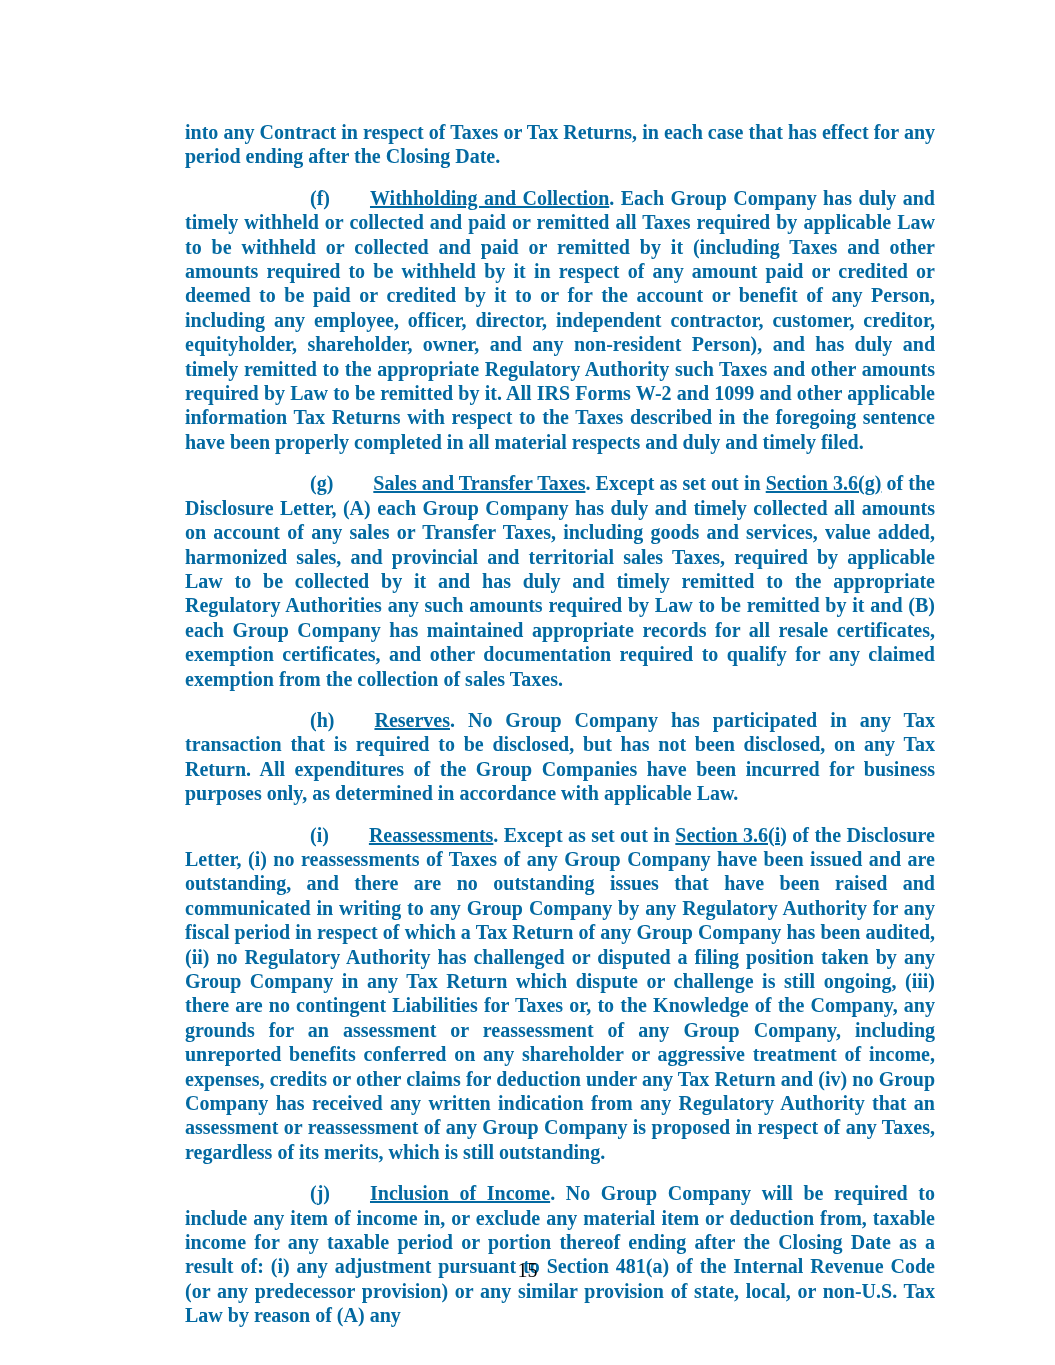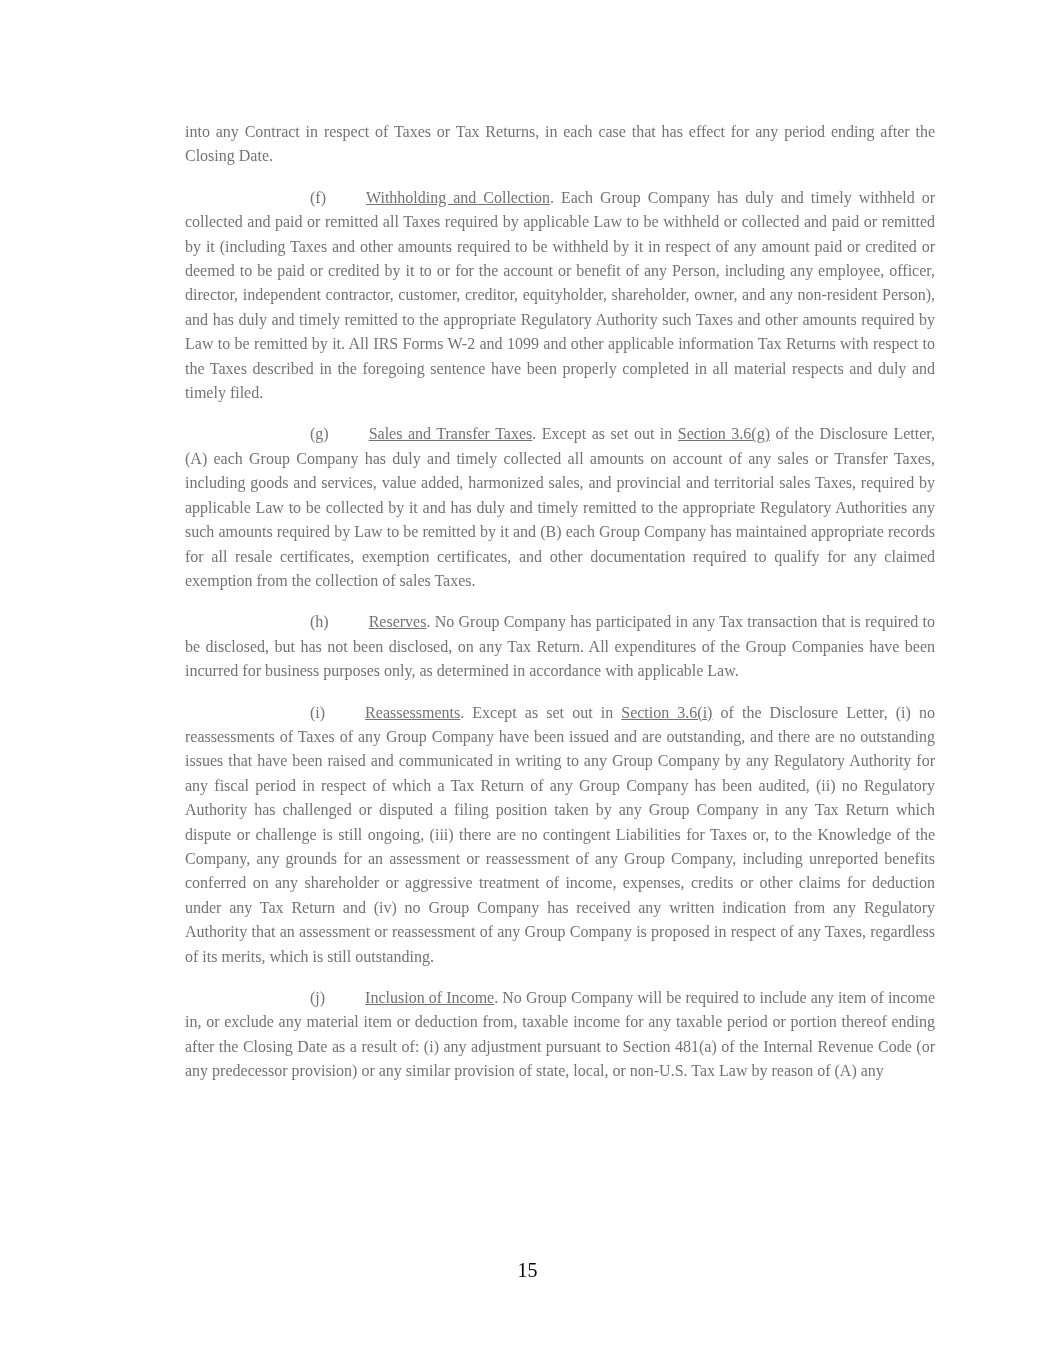--- a/index.html
+++ b/index.html
@@ -18,23 +18,24 @@
   }
   .doc-body {
     position: absolute;
     left: 185px;
     top: 120px;
     width: 750px;
   }
   .para {
     margin: 0 0 17px 0;
     text-align: justify;
-    font-size: 16px;
+    font-size: 20px;
     line-height: 24.4px;
-    color: #737373;
+    color: #0369a1;
+    font-weight: bold;
   }
   .para.indented {
     text-indent: 125px;
   }
   .tab {
     display: inline-block;
     width: 40px;
   }
   .underlined {
     text-decoration: underline;

